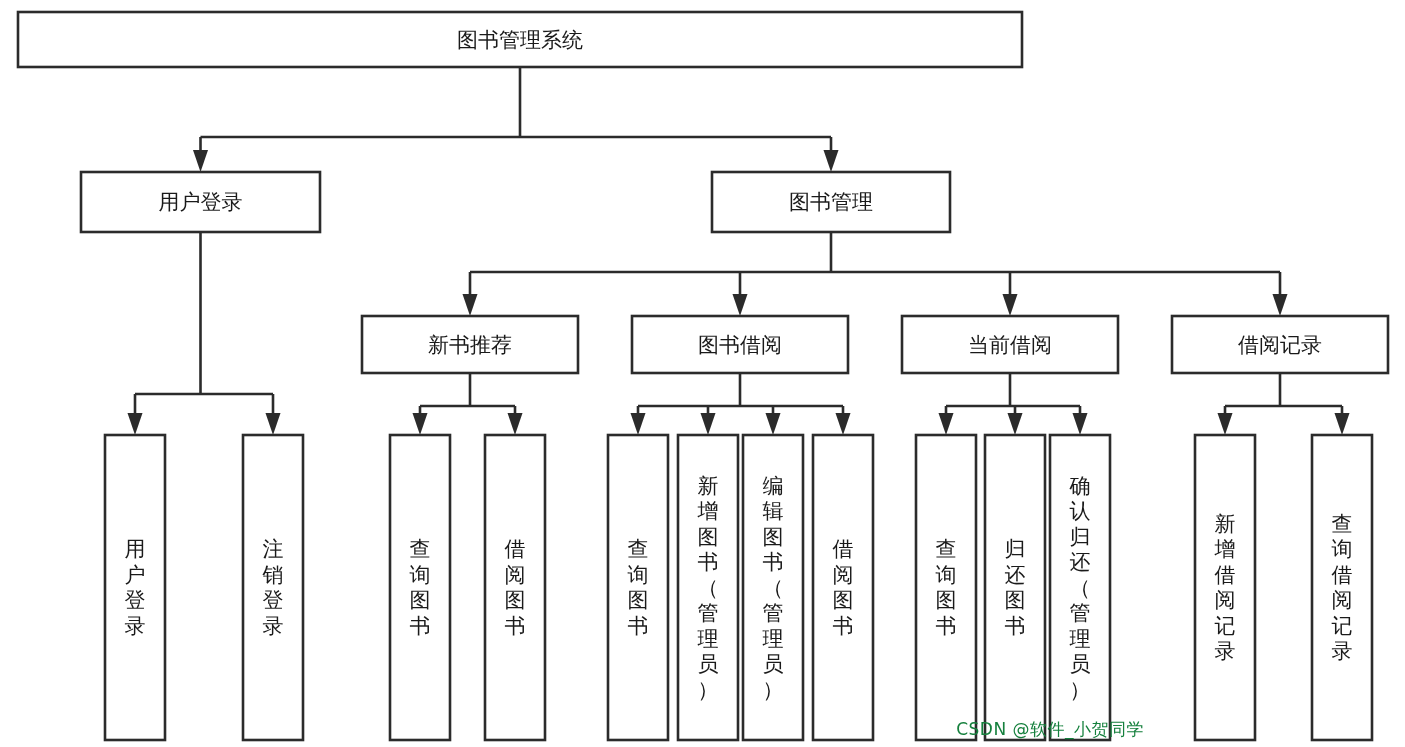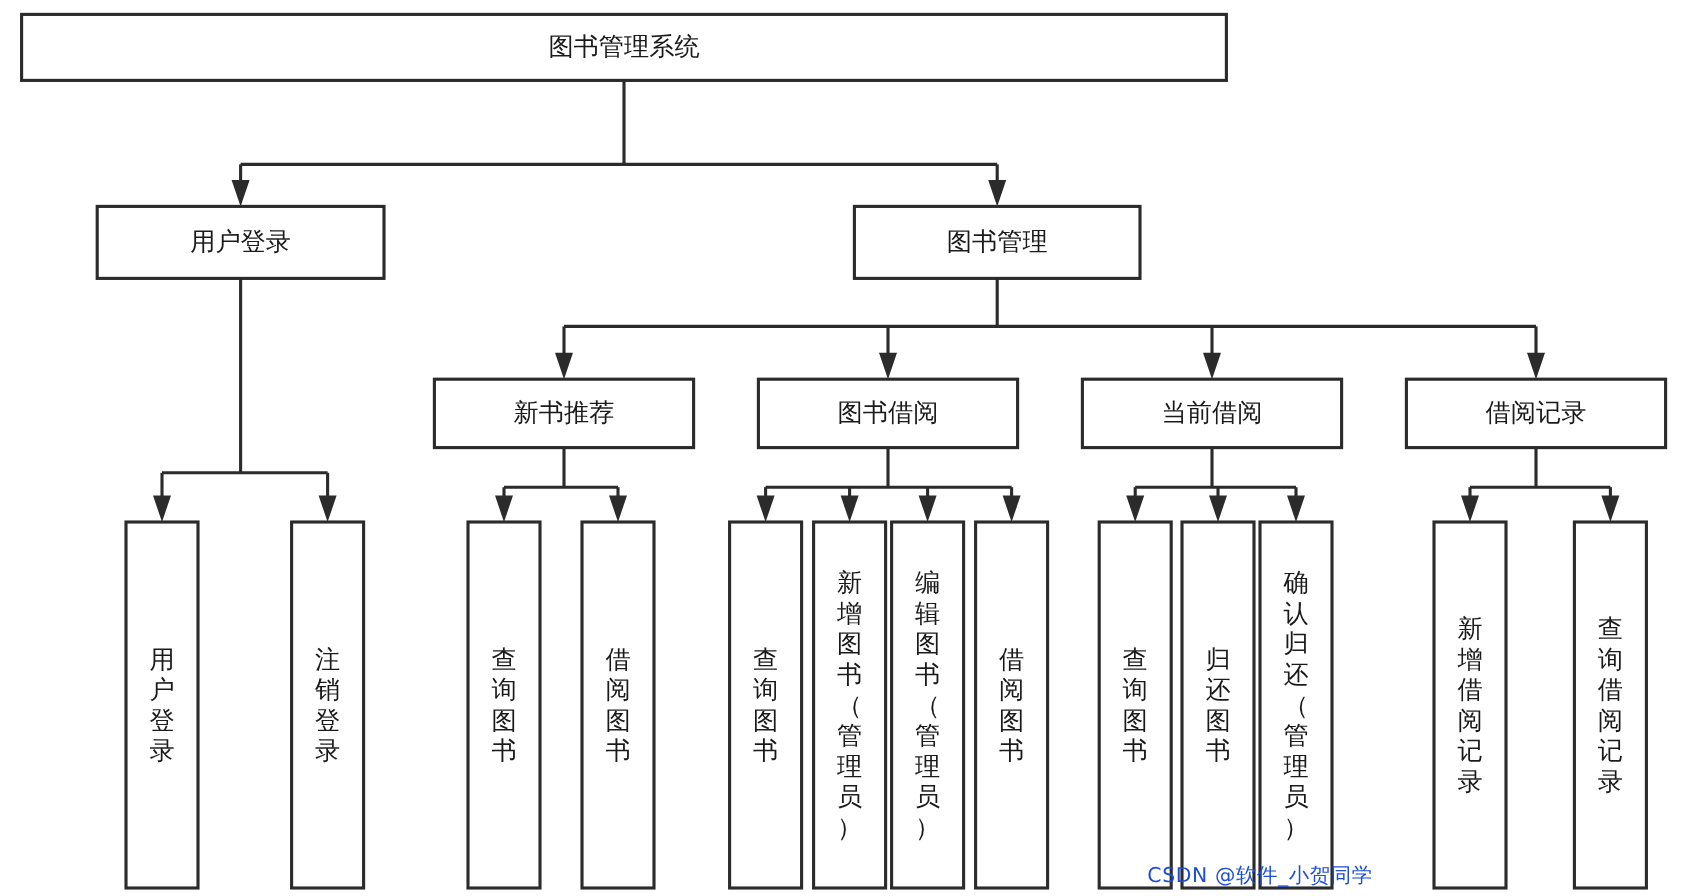--- a/index.html
+++ b/index.html
@@ -54,21 +54,21 @@
   .arrow-head {
     fill: #2b2b2b;
     stroke: none;
   }
   .watermark {
     position: absolute;
     right: 10px;
     bottom: 6px;
     font-family: "DejaVu Sans", "Liberation Sans", sans-serif;
     font-size: 17px;
-    color: #1d4ed8;
+    color: #15803d;
     white-space: nowrap;
     letter-spacing: 0.5px;
     pointer-events: none;
   }
 </style>
 </head>
 <body>
 
 <div id="diagram-root">
   <svg id="tree-svg" viewBox="0 0 1405 747">

